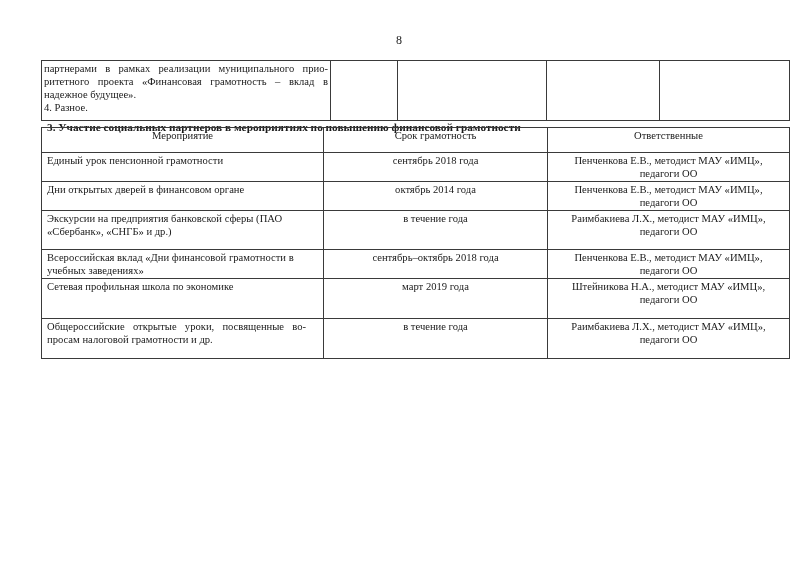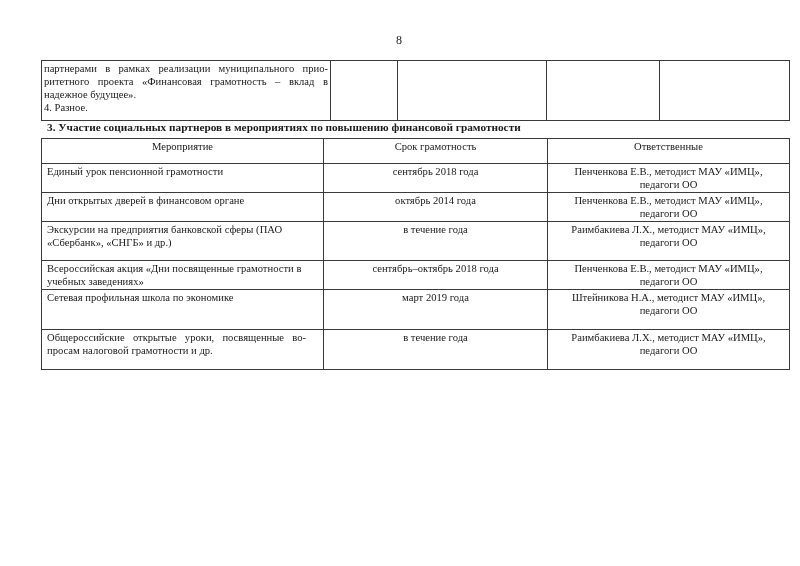--- a/index.html
+++ b/index.html
@@ -9,21 +9,21 @@
   }
   .page-num { position: absolute; top: 33px; left: 396px; font-size: 12px; }
   table { border-collapse: collapse; position: absolute; table-layout: fixed; font-size: 10.6px; line-height: 13px; }
   td { border: 1px solid #3a3a3a; vertical-align: top; padding: 1px 3px; }
   .top-table { left: 41px; top: 60px; width: 748px; border: 1.5px solid #3a3a3a; }
   .top-table td.text { text-align: justify; padding: 1px 2px; }
   .top-table tr { height: 60px; }
   .section-heading {
     position: absolute; top: 121px; left: 47px; font-weight: bold; font-size: 11.3px; white-space: nowrap;
   }
-  .main-table { left: 41px; top: 138px; width: 748px; border: 1.5px solid #3a3a3a; }
+  .main-table { left: 41px; top: 127px; width: 748px; border: 1.5px solid #3a3a3a; }
   .main-table td.c { text-align: center; }
   .main-table td.l { padding-left: 5px; text-align: left; }
   .main-table td.j { padding-left: 5px; text-align: justify; padding-right: 17px; }
   .r-h { height: 25px; }
   .r1 { height: 27px; }
   .r2 { height: 26px; }
   .r3 { height: 39px; }
   .r4 { height: 25px; }
   .r5 { height: 40px; }
   .r6 { height: 40px; }
@@ -89,21 +89,21 @@
   </tr>
   <tr class="r3">
     <td class="l">Экскурсии на предприятия банковской сферы (ПАО «Сбербанк», «СНГБ» и др.)</td>
     <td class="c">в течение года</td>
     <td class="c">
       <div>Раимбакиева Л.Х.,  методист МАУ «ИМЦ»,</div>
       <div>педагоги ОО</div>
     </td>
   </tr>
   <tr class="r4">
-    <td class="l">Всероссийская акция «Дни посвященные грамотности в учебных заведениях»</td>
+    <td class="l">Всероссийская вклад «Дни финансовой грамотности в учебных заведениях»</td>
     <td class="c">сентябрь–октябрь 2018 года</td>
     <td class="c">
       <div>Пенченкова Е.В., методист МАУ «ИМЦ»,</div>
       <div>педагоги ОО</div>
     </td>
   </tr>
   <tr class="r5">
     <td class="l">Сетевая профильная школа по экономике</td>
     <td class="c">март 2019 года</td>
     <td class="c">

